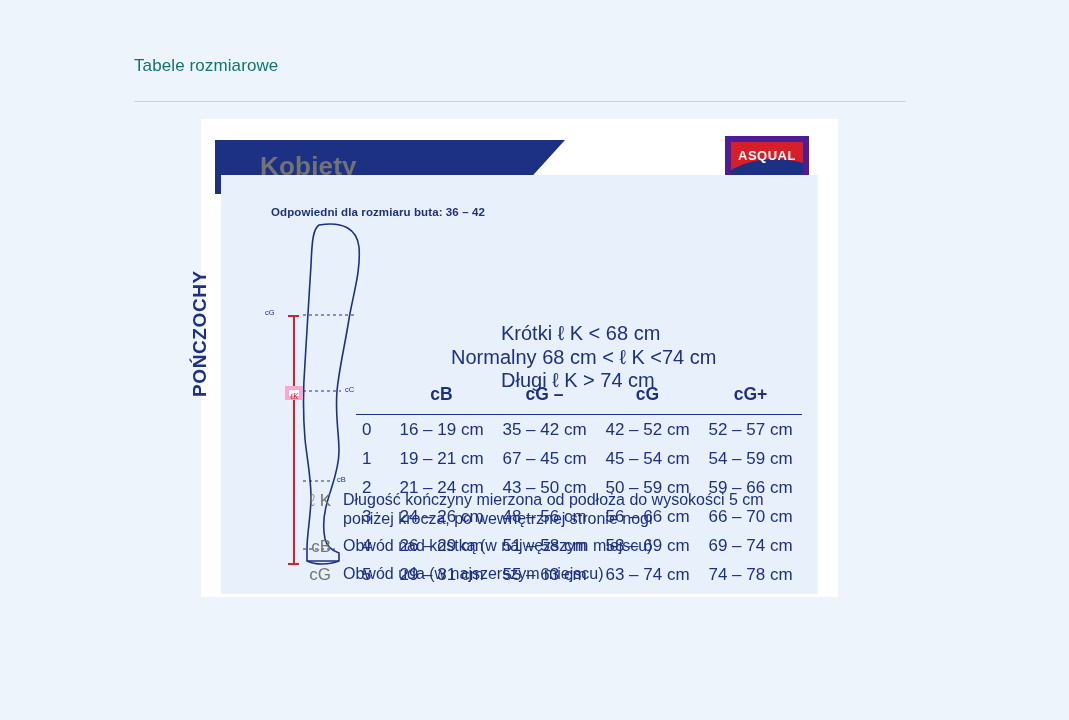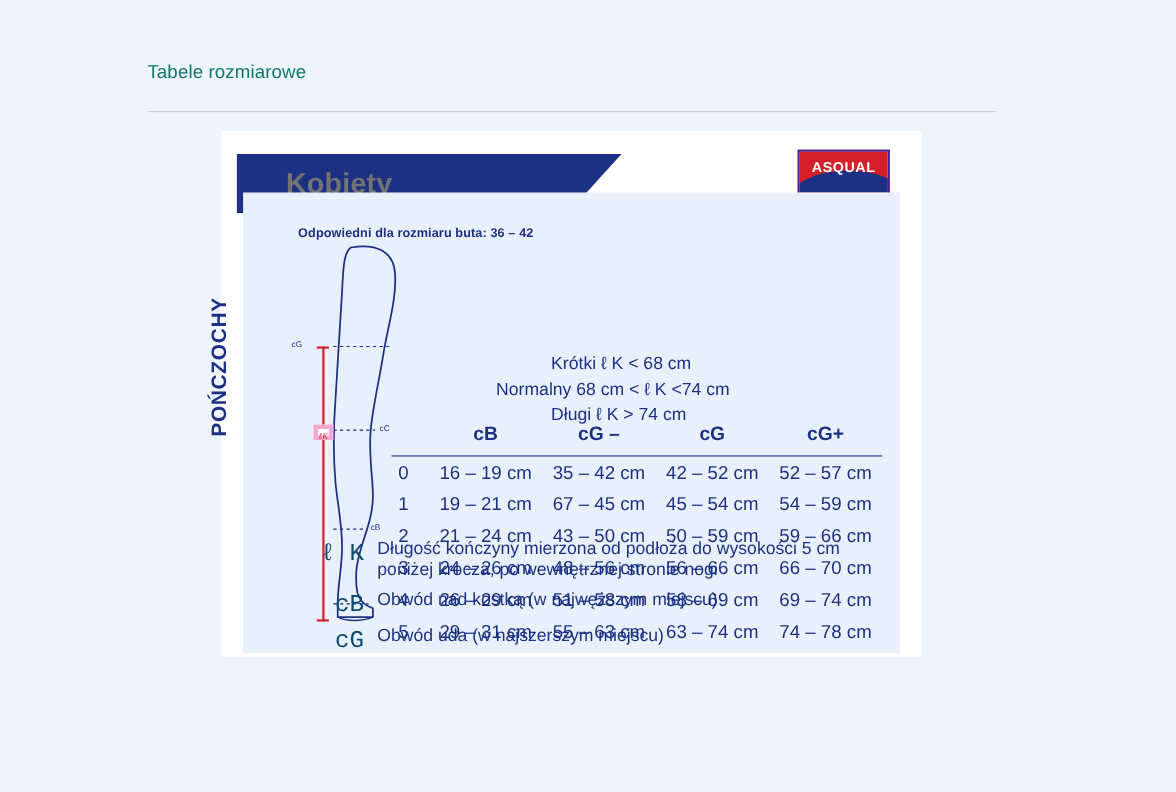--- a/index.html
+++ b/index.html
@@ -71,21 +71,21 @@
   }
 
   
   .logo {
     position: absolute;
     left: 524px;
     top: 17px;
     width: 84px;
     height: 56px;
     background: #ffffff;
-    border: 2px solid #4c1d95;
+    border: 6px solid #4c1d95;
   }
   .logo-top {
     position: absolute;
     left: 0; top: 0;
     width: 100%;
     height: 37px;
     background: #d5202a;
     overflow: hidden;
   }
   .logo-swoosh {
@@ -137,21 +137,21 @@
     font-size: 11.5px;
     font-weight: bold;
     color: #1d3184;
     letter-spacing: 0.1px;
   }
 
   
   .len-line {
     position: absolute;
     color: #1d3184;
-    font-size: 16px;
+    font-size: 20px;
     white-space: nowrap;
   }
   .len-1 { left: 300px; top: 203px; }
   .len-2 { left: 250px; top: 227px; }
   .len-3 { left: 300px; top: 250px; }
 
   
   .vlabel {
     position: absolute;
     left: -12px;
@@ -260,23 +260,22 @@
   .legend-row {
     display: flex;
     align-items: flex-start;
     margin-bottom: 8px;
   }
   .legend-key {
     width: 62px;
     flex: 0 0 62px;
     text-align: right;
     padding-right: 12px;
-    color: #0c4a6e;
-    font-size: 22px;
-    font-family: Liberation Mono, monospace;
+    color: #737373;
+    font-size: 17px;
   }
   .legend-val {
     color: #1d3184;
     font-size: 16px;
     line-height: 1.18;
   }
 </style>
 </head>
 <body>
 

